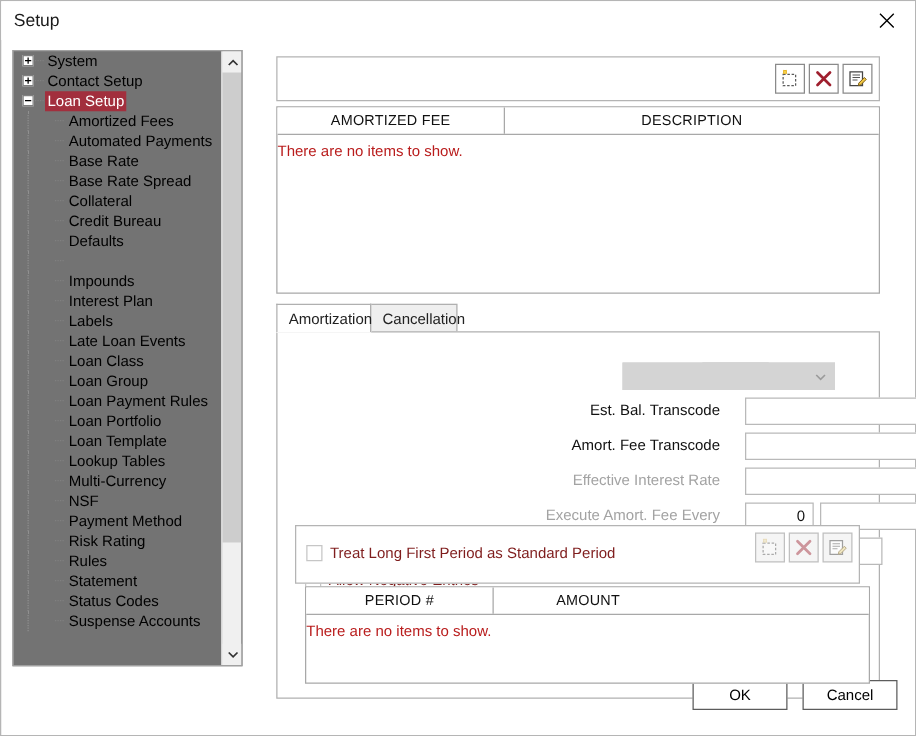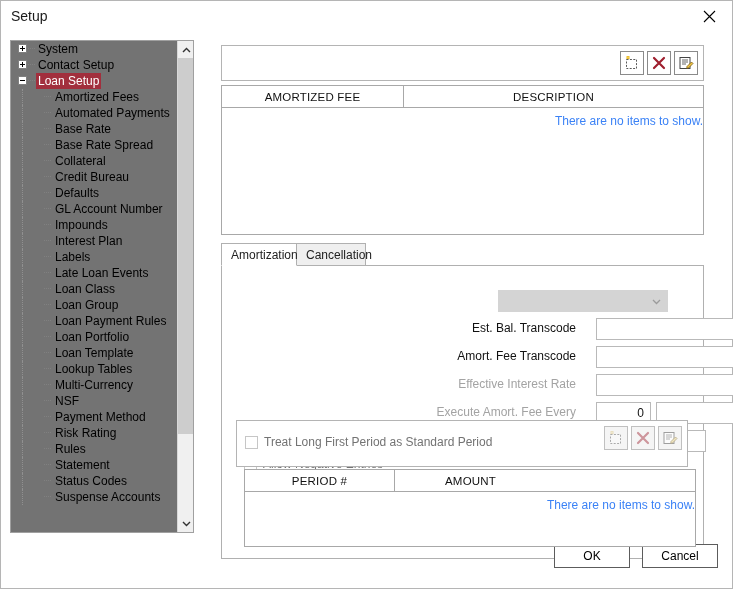--- a/index.html
+++ b/index.html
@@ -216,23 +216,23 @@
     font-size: 11.5px;
     letter-spacing: .2px;
     color: #111;
     border-right: 1px solid #a8a8a8;
     box-sizing: border-box;
     height: 100%;
     cursor: default;
   }
   .grid-header .gh-cell:last-child { border-right: none; }
   .grid-empty {
-    text-align: right;
+    text-align: left;
     font-size: 12px;
-    color: #3b82f6;
+    color: #b91c1c;
     padding-top: 6px;
     cursor: default;
   }
 
   #fee-grid {
     left: 8px; top: 45px;
     width: 483px; height: 150px;
   }
   #fee-grid .gh-cell:nth-child(1) { width: 182px; text-align: center; }
   #fee-grid .gh-cell:nth-child(2) { width: 299px; }
@@ -336,21 +336,21 @@
   }
   .checkbox {
     width: 13px; height: 13px;
     border: 1px solid #c6c6c6;
     background: #ffffff;
     box-sizing: border-box;
     display: inline-block;
   }
   .chk-label {
     font-size: 12px;
-    color: #737373;
+    color: #7f1d1d;
     white-space: nowrap;
   }
 
   
   #chk-clipped {
     position: absolute;
     left: 22px; top: 195px;
     width: 190px; height: 13px;
     overflow: hidden;
     z-index: 4;
@@ -455,21 +455,20 @@
           <span class="label-root">Credit Bureau</span>
         </div>
         <div class="tree-node child">
           <span class="vline"></span>
           <span class="dots"></span>
           <span class="label-root">Defaults</span>
         </div>
         <div class="tree-node child">
           <span class="vline"></span>
           <span class="dots"></span>
-          <span class="label-root">GL Account Number</span>
         </div>
         <div class="tree-node child">
           <span class="vline"></span>
           <span class="dots"></span>
           <span class="label-root">Impounds</span>
         </div>
         <div class="tree-node child">
           <span class="vline"></span>
           <span class="dots"></span>
           <span class="label-root">Interest Plan</span>

